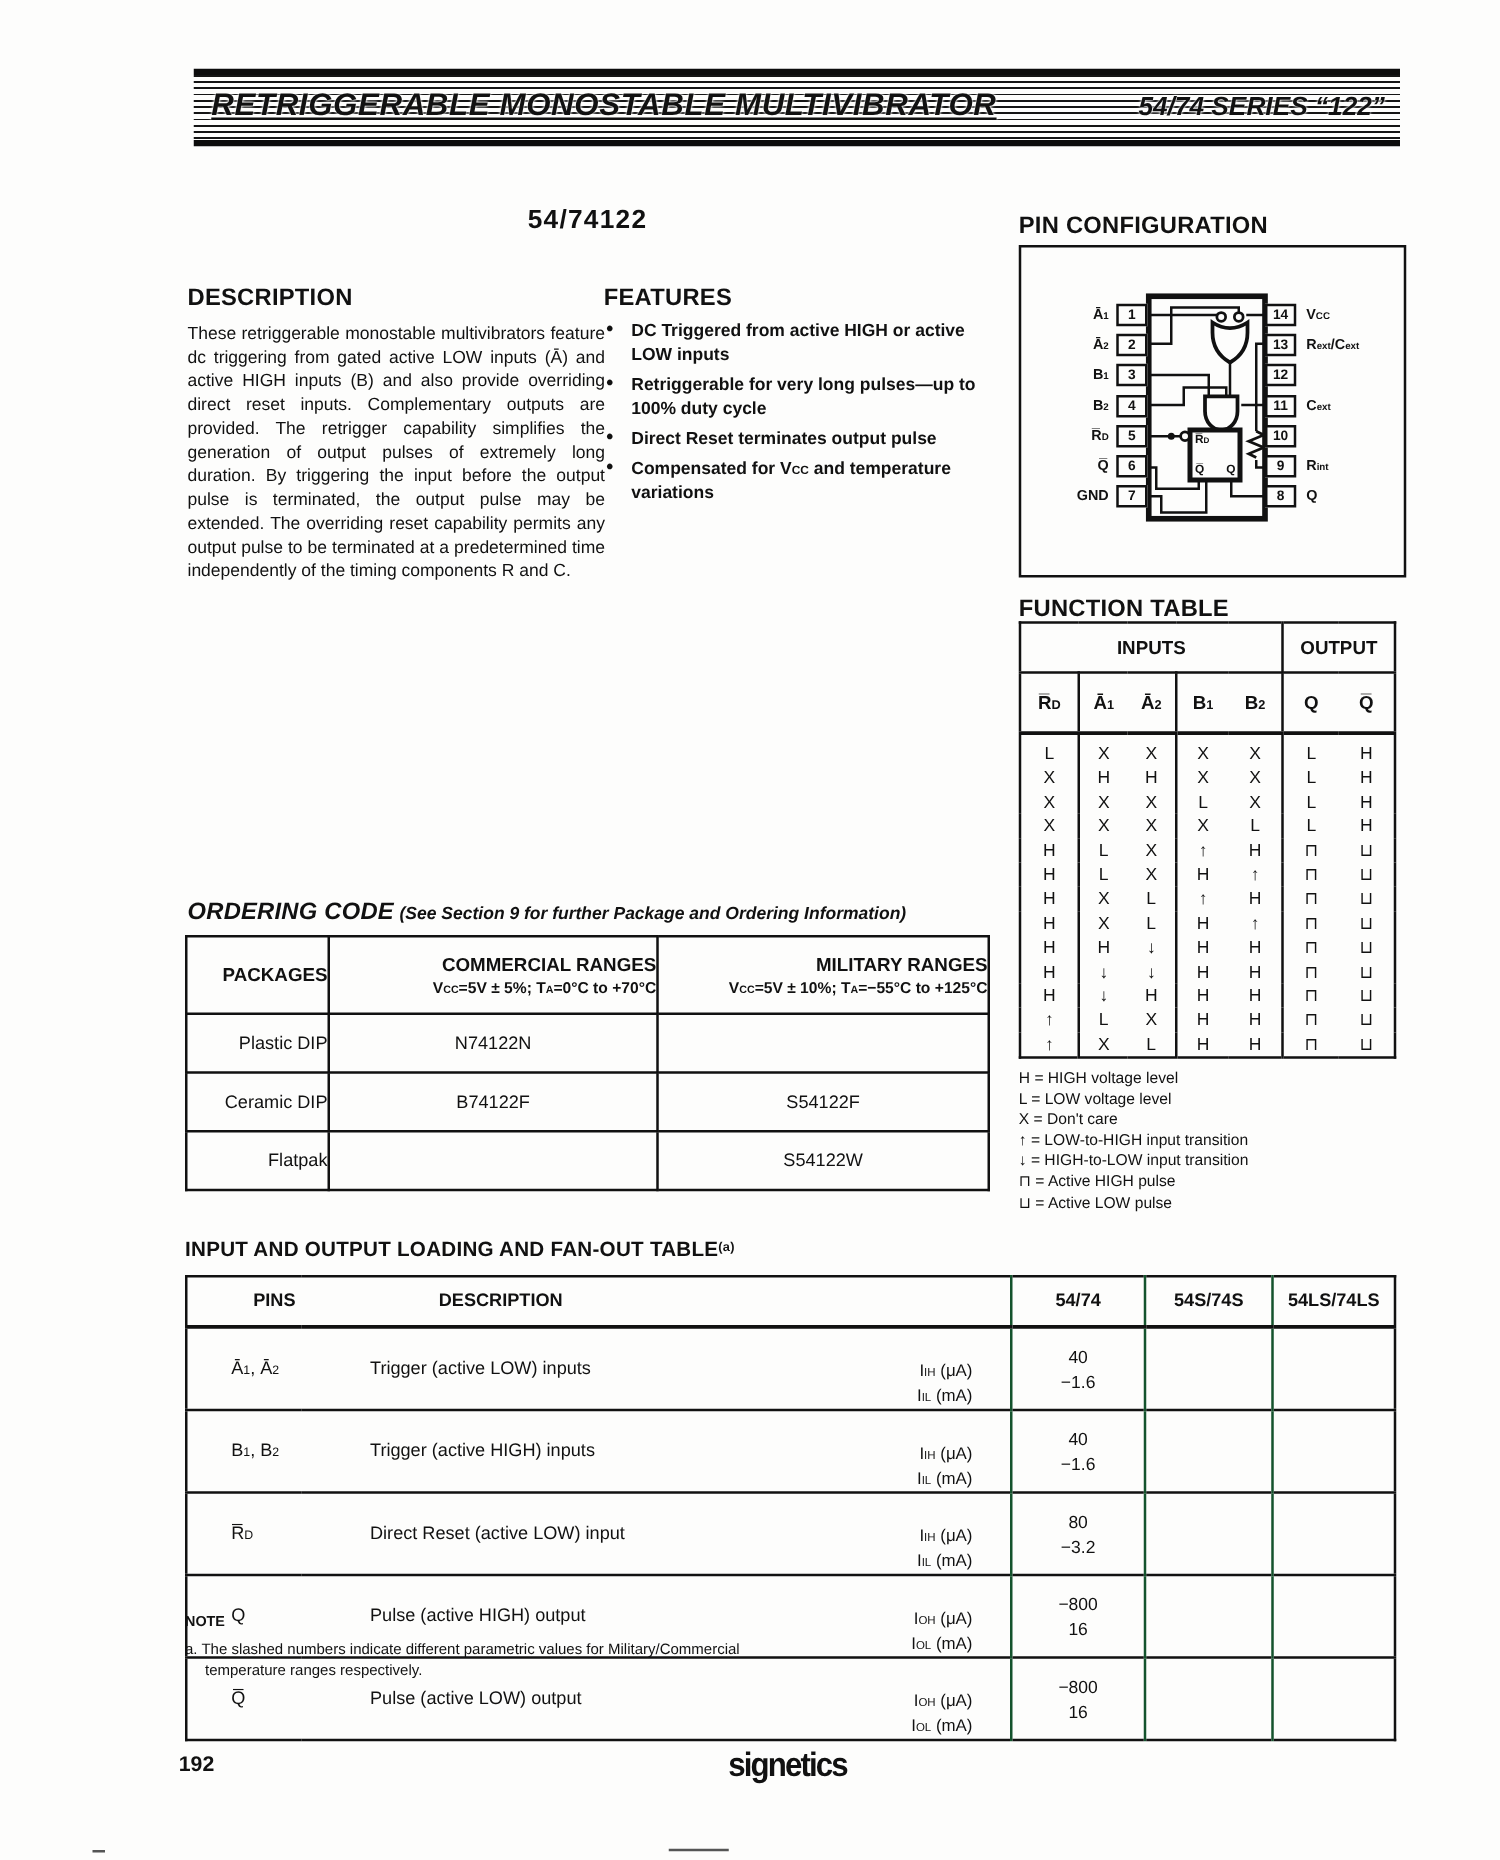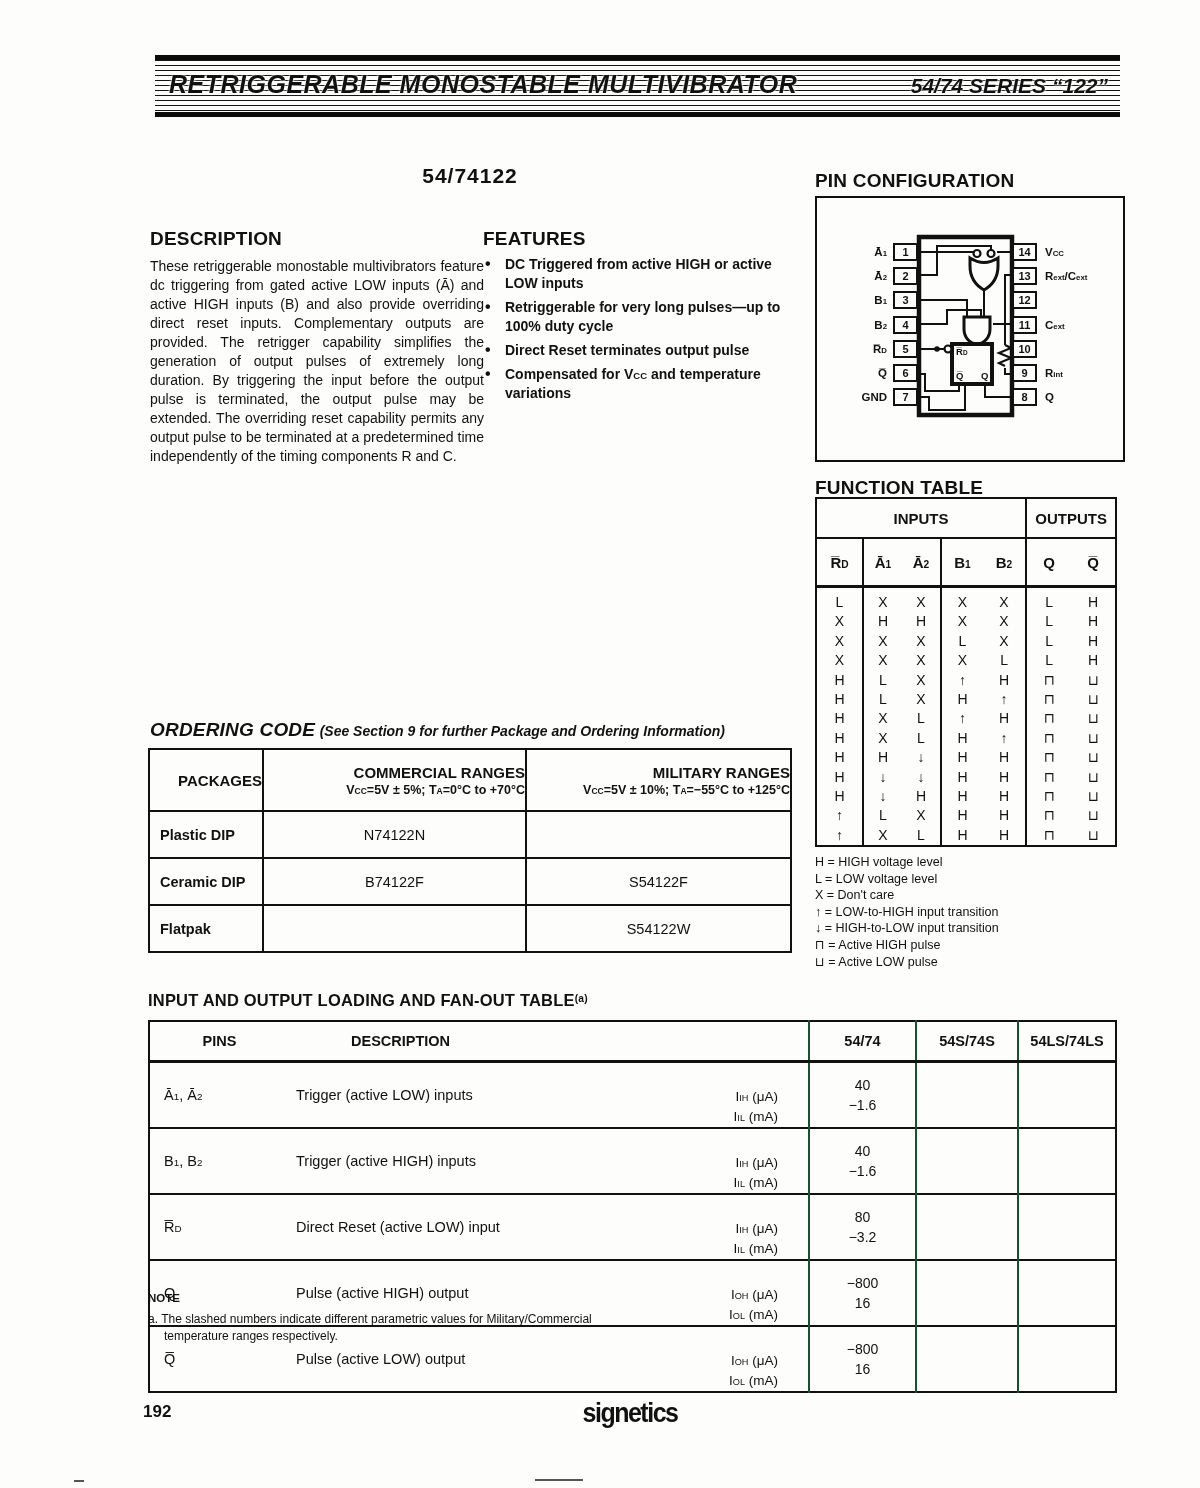--- a/index.html
+++ b/index.html
@@ -6,21 +6,21 @@
   .page{position:relative;width:1200px;height:1488px;background:#fdfdfc;color:#111;
         font-family:"Liberation Sans","DejaVu Sans",sans-serif;overflow:hidden;}
   .abs{position:absolute;}
   h3{margin:0;font-size:19px;font-weight:bold;letter-spacing:.2px;}
 
   
   .banner{left:155px;top:55px;width:965px;height:62px;
           background:repeating-linear-gradient(to bottom,#141414 0 1.4px,transparent 1.4px 5px);
           border-top:5px solid #0c0c0c;border-bottom:5px solid #0c0c0c;box-sizing:border-box;}
   .banner-left{position:absolute;left:14px;top:10px;font-size:25px;font-weight:bold;font-style:italic;
-               letter-spacing:.5px;text-shadow:0 0 3px #fdfdfc, 0 0 2px #fdfdfc;}
+               letter-spacing:.5px;text-shadow:0 0 3px #fdfdfc, 0 0 2px #fdfdfc;text-decoration:underline;}
   .banner-right{position:absolute;right:12px;top:14px;font-size:21px;font-weight:bold;font-style:italic;
                 text-shadow:0 0 3px #fdfdfc,0 0 2px #fdfdfc;}
 
   .part-title{left:150px;top:164px;width:640px;text-align:center;font-size:21px;font-weight:bold;letter-spacing:1px;}
 
   
   .desc{left:150px;top:228px;width:334px;}
   .desc p{margin:7px 0 0;font-size:14px;line-height:19px;text-align:justify;}
   .features{left:483px;top:228px;width:322px;}
   .feat{position:relative;margin:5px 0 0;padding-left:22px;font-size:14px;line-height:19px;font-weight:bold;}
@@ -55,33 +55,33 @@
   
   .ord-head{left:150px;top:719px;white-space:nowrap;font-style:italic;}
   .ord-head .h-note{font-size:14px;font-weight:bold;}
   table.ord{position:absolute;left:148px;top:748px;border-collapse:collapse;table-layout:fixed;
             width:642px;border:2.5px solid #111;}
   .ord th,.ord td{border:2px solid #111;padding:0;}
   .ord thead th{height:60px;text-align:right;}
   .ord .oh{font-size:15px;font-weight:bold;}
   .ord .ohs{font-size:12.5px;font-weight:bold;margin-top:2px;}
   .ord tbody td{height:45px;font-size:14.5px;text-align:center;}
-  .ord td.pkg{text-align:left;padding-left:10px;font-weight:bold;}
+  .ord td.pkg{text-align:right;padding-left:26px;}
 
   
   .load-head{left:148px;top:991px;font-size:16.5px;font-weight:bold;letter-spacing:.2px;}
   table.load{position:absolute;left:148px;top:1020px;border-collapse:collapse;table-layout:fixed;
              width:967px;border:2.5px solid #111;}
   .load th,.load td{padding:0;font-size:14.5px;}
   .load thead th{height:38px;border-bottom:3px solid #111;font-weight:bold;font-size:14.5px;}
   .load thead th.h-pins{text-align:center;padding-left:48px;}
   .load thead th.h-desc{text-align:left;padding-left:110px;}
   .load tbody td{height:45px;border-top:2px solid #111;}
   .load .vb{border-left:2px solid #14532d;}
-  .load td.pins{padding-left:14px;}
+  .load td.pins{padding-left:35px;}
   .load td.desc .dwrap{display:flex;align-items:center;justify-content:space-between;padding:0 30px 0 55px;}
   .load .params{display:flex;flex-direction:column;text-align:right;font-size:13.5px;line-height:20px;margin-top:24px;}
   .load td.vals{text-align:center;font-size:14px;line-height:20px;}
   .load td.vals .v{display:block;}
 
   
   .note{left:148px;top:1290px;font-size:12px;line-height:17px;}
   .note .nlabel{font-weight:bold;font-size:11.5px;display:block;margin-bottom:4px;}
   .note .n2{padding-left:16px;}
   .page-num{left:143px;top:1402px;font-size:17px;font-weight:bold;}
@@ -165,21 +165,21 @@
           <col style="width:39px">
           <col style="width:39px">
         <col style="width:42px">
           <col style="width:43px">
           <col style="width:45px">
           <col style="width:45px">
       </colgroup>
       <thead>
         <tr class="h1">
           <th colspan="5" class="br">INPUTS</th>
-          <th colspan="2">OUTPUTS</th>
+          <th colspan="2">OUTPUT</th>
         </tr>
         <tr class="h2">
           <th class="br">R̅<sub>D</sub></th>
           <th>Ā<sub>1</sub></th>
           <th class="br">Ā<sub>2</sub></th>
           <th>B<sub>1</sub></th>
           <th class="br">B<sub>2</sub></th>
           <th>Q</th>
           <th>Q̅</th>
         </tr>

